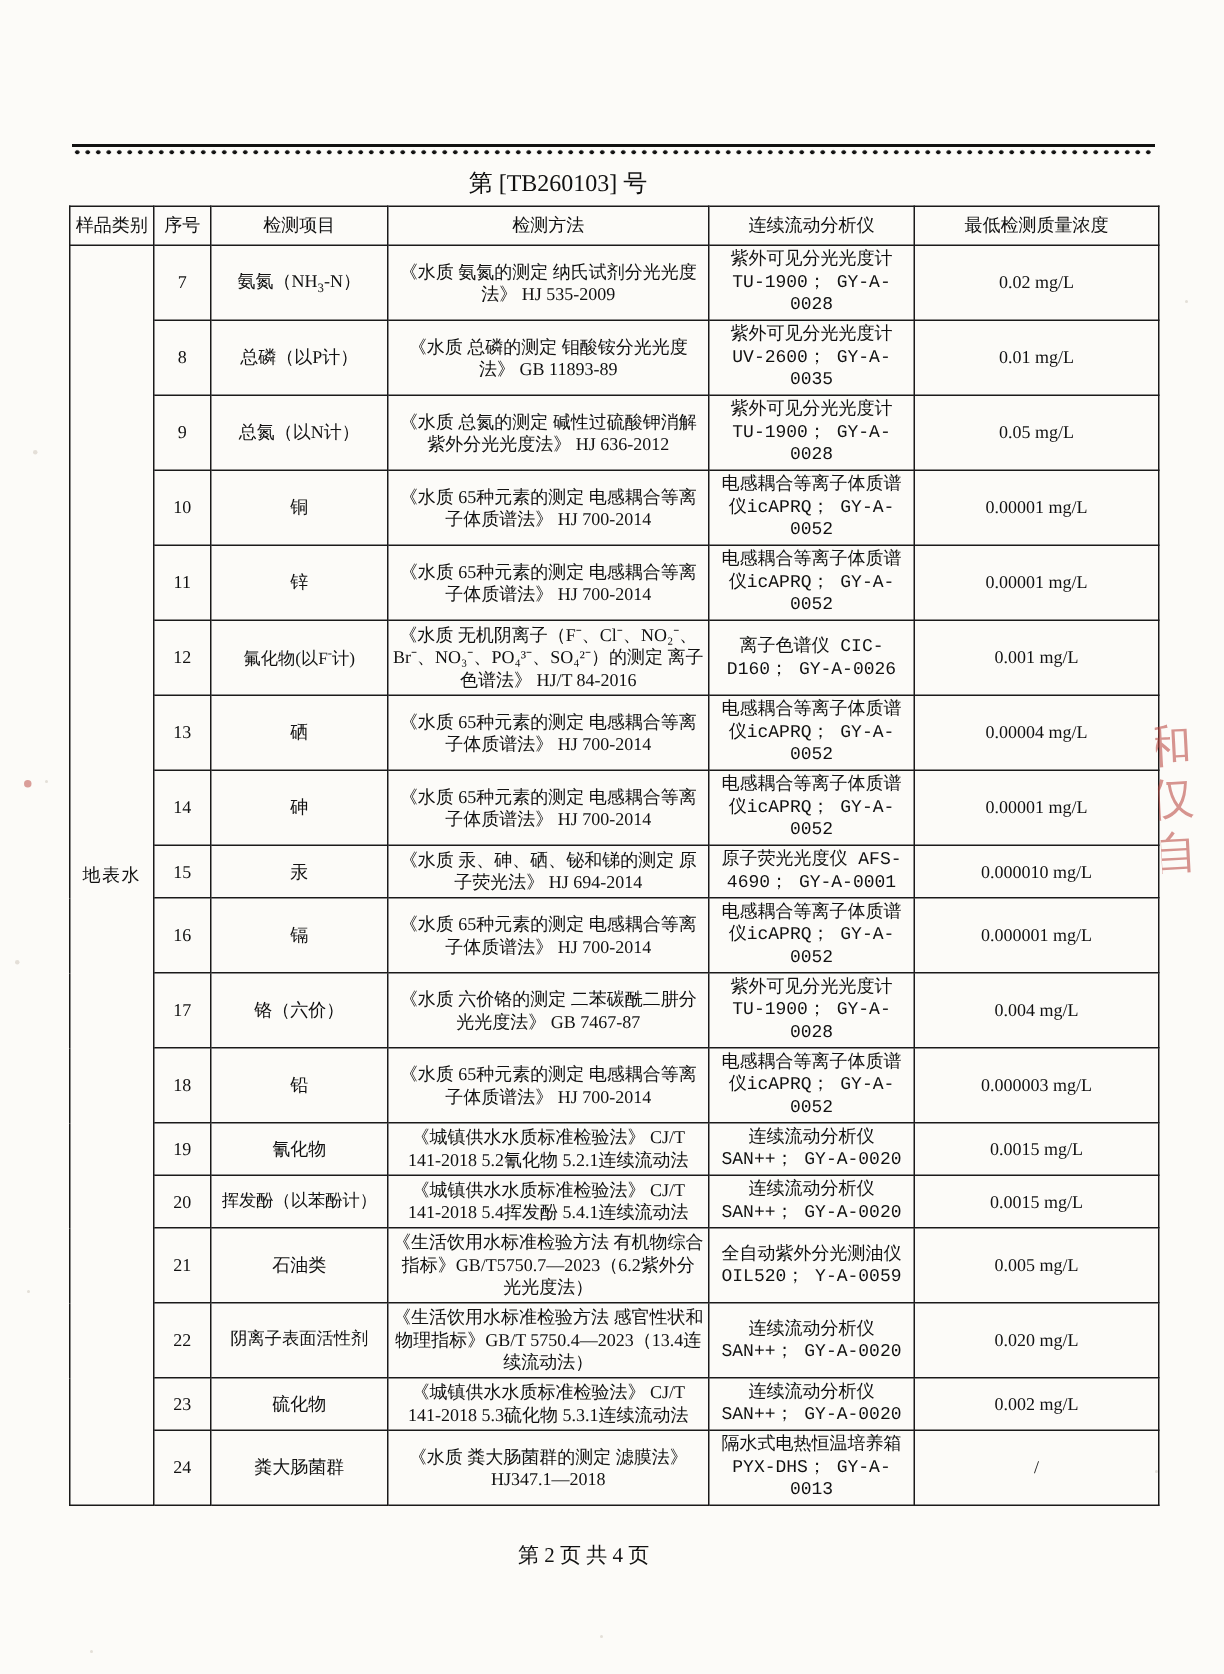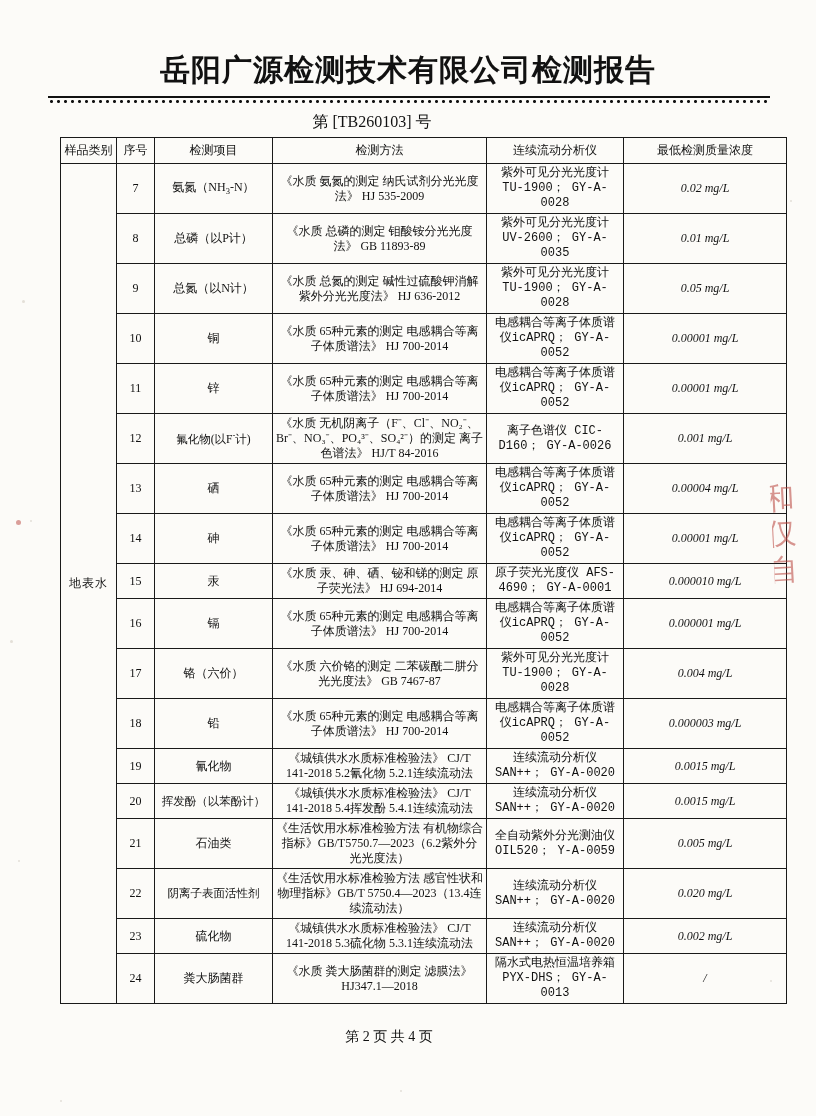--- a/index.html
+++ b/index.html
@@ -45,21 +45,21 @@
   .report-no {
     position: absolute;
     top: 112px; left: 0; width: 744px;
     text-align: center;
     font-size: 16px;
     font-family: "Liberation Serif", serif;
   }
 
   table.main {
     position: absolute;
-    top: 137px; left: 60px;
+    top: 137px; left: 46px;
     width: 726px;
     border-collapse: collapse;
     table-layout: fixed;
   }
   table.main td, table.main th {
     border: 1px solid #1a1a1a;
     padding: 2px 3px;
     vertical-align: middle;
     text-align: center;
     font-size: 12px;
@@ -91,21 +91,21 @@
     line-height: 1.45;
     padding: 3px 5px;
   }
   td.instr {
     font-size: 11px;
     text-align: left;
     line-height: 1.45;
     padding: 3px 5px;
     font-family: Liberation Mono, monospace;
   }
-  td.limit { font-size: 13px; font-family: "Liberation Serif", serif; font-style: italic; }
+  td.limit { font-size: 13px; font-family: "Liberation Serif", serif; }
   sub { font-size: 8.5px; }
   sup { font-size: 8.5px; }
 
   .footer {
     position: absolute;
     top: 1028px; left: 0; width: 778px;
     text-align: center;
     font-size: 14px;
   }
 
@@ -128,21 +128,20 @@
     position:absolute; left:16px; top:520px;
     width:5px; height:5px; background:#b8413a; border-radius:50%;
     opacity:.5;
   }
 </style>
 </head>
 <body>
 
 <div class="page">
 
-  <div class="doc-title">岳阳广源检测技术有限公司检测报告</div>
   <div class="rule-solid"></div>
   <div class="rule-dotted"></div>
   <div class="report-no">第 [TB260103] 号</div>
 
   <table class="main">
     <colgroup>
       <col class="col-cat">
         <col class="col-no">
         <col class="col-item">
       <col class="col-meth">

